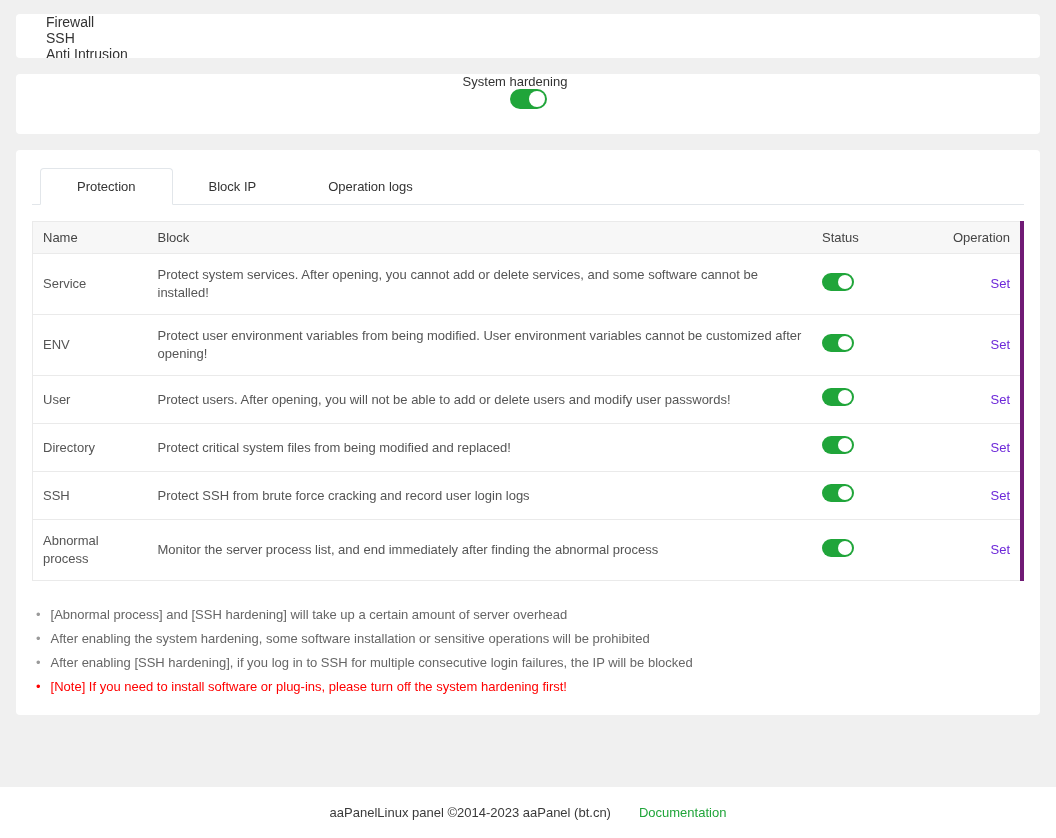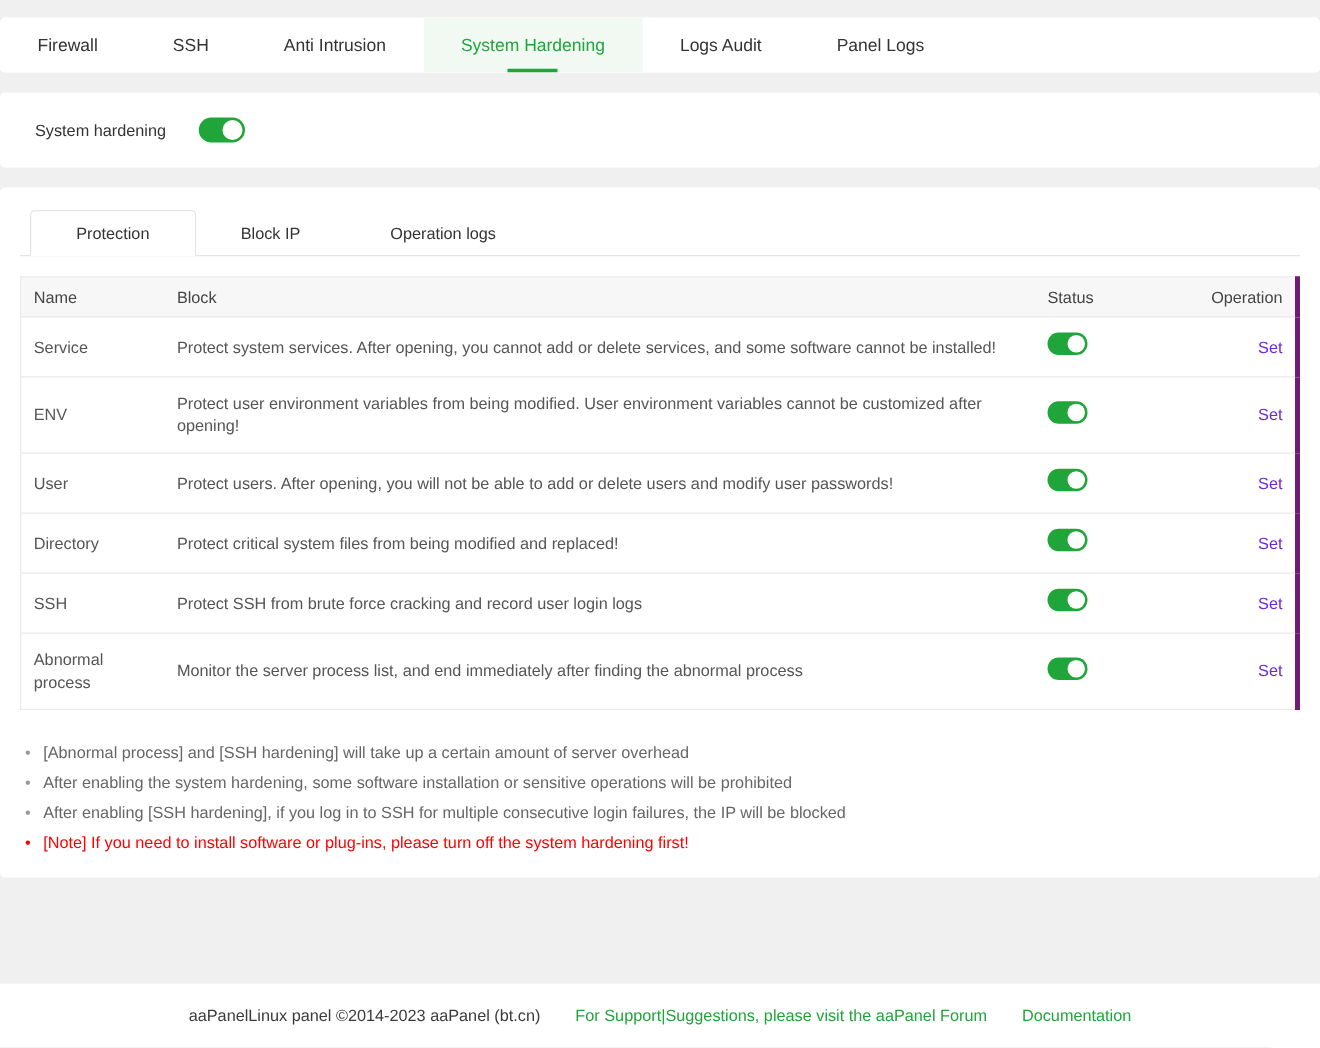--- a/index.html
+++ b/index.html
@@ -1,20 +1,20 @@
 <!DOCTYPE html>
 <html><head>
 <meta charset="utf-8">
 <style>
   * { margin: 0; padding: 0; box-sizing: border-box; }
   html, body { background: #f0f0f0; font-family: "Liberation Sans", "DejaVu Sans", sans-serif; }
   .page { position: relative; width: 1056px; height: 838px; background: #f0f0f0; overflow: hidden; }
 
   
-  .card { background: #fff; border-radius: 4px; margin: 0 0; }
+  .card { background: #fff; border-radius: 4px; margin: 0 16px; flex-direction: column; }
   .main-tabbar { margin-top: 14px; height: 44px; display: flex; align-items: stretch; overflow: hidden; }
   .main-tab { position: relative; display: flex; align-items: center; padding: 0 30px; font-size: 14px; color: #333; cursor: pointer; }
   .main-tab.active { background: #f1f9f2; color: #20a53a; }
   .main-tab.active::after { content: ""; position: absolute; left: 50%; bottom: 0; transform: translateX(-50%); width: 40px; height: 3px; background: #20a53a; }
 
   
   .hardening-card { margin-top: 16px; height: 60px; display: flex; align-items: center; padding: 0 28px; }
   .hardening-label { font-size: 13px; color: #333; margin-right: 26px; }
 
   .switch { position: relative; display: inline-block; width: 37px; height: 20px; background: #20a53a; border-radius: 10px; cursor: pointer; flex: none; }
@@ -198,17 +198,16 @@
           <span class="bullet">•</span>
           <span>[Note] If you need to install software or plug-ins, please turn off the system hardening first!</span>
         </li>
 
     </ul>
 
   </div>
 
   <div class="footer">
     <span class="copyright">aaPanelLinux panel ©2014-2023 aaPanel (bt.cn)</span>
-    <a>For Support|Suggestions, please visit the aaPanel Forum</a>
     <a>Documentation</a>
   </div>
 
 </div>
 
 </body></html>

